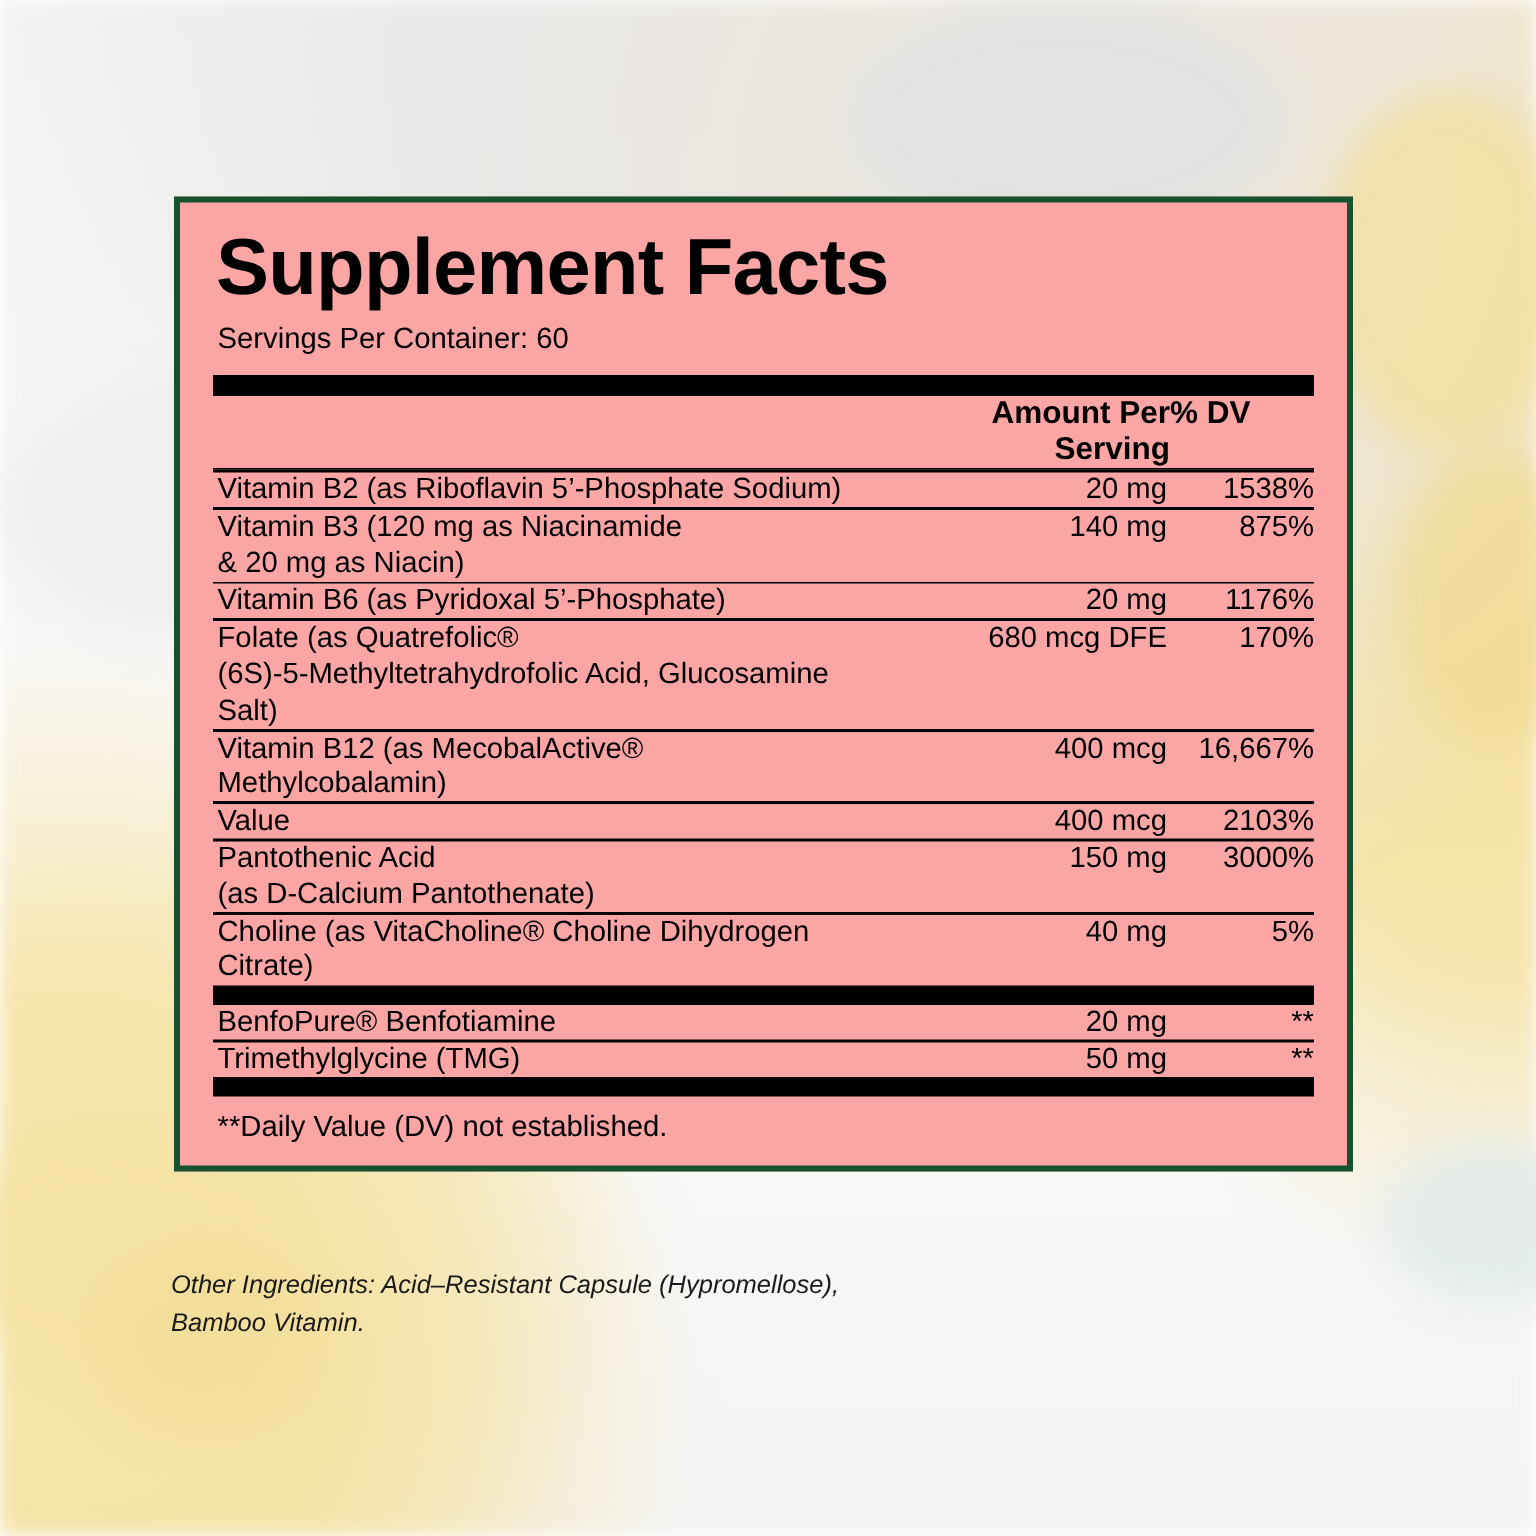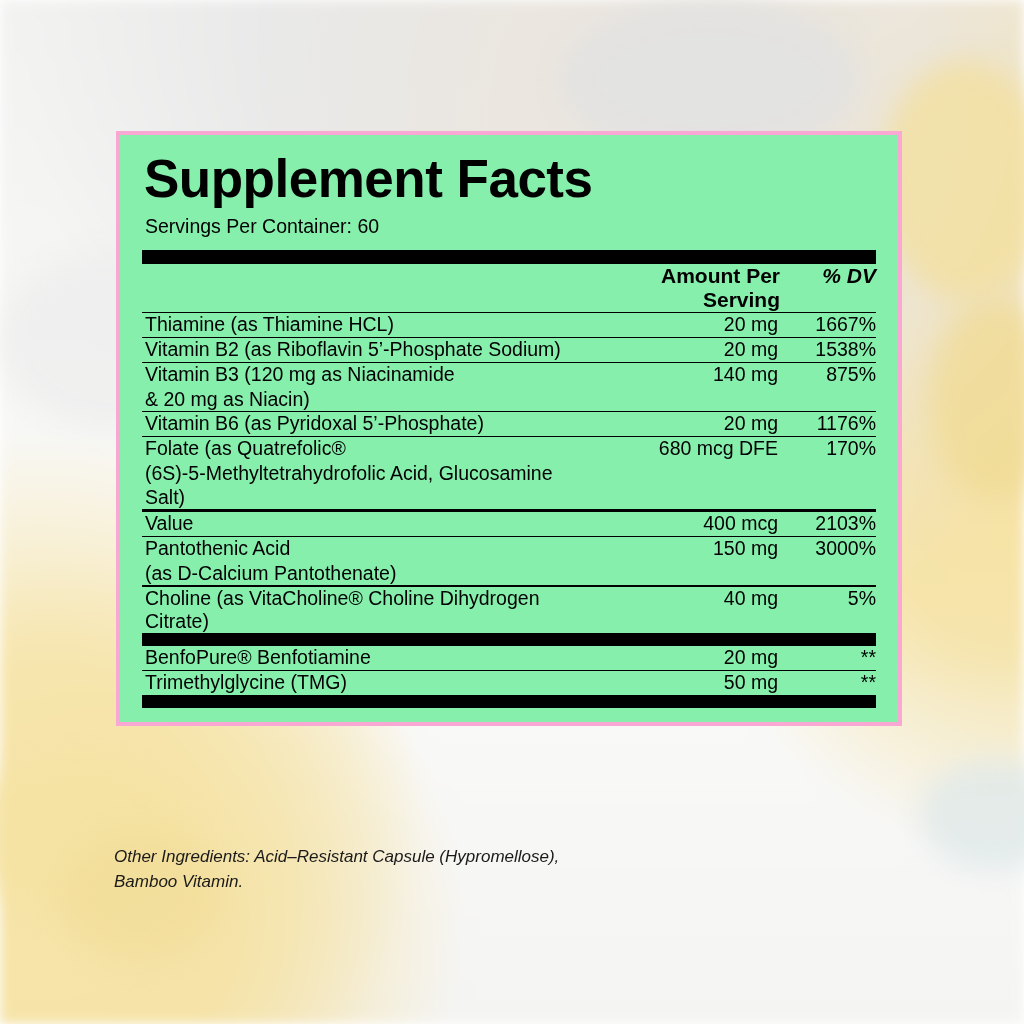--- a/index.html
+++ b/index.html
@@ -48,22 +48,22 @@
   .blob-e { left: 560px; top: 0px;   width: 300px; height: 160px; background: rgba(226,226,226,0.85); }
   .blob-f { left: 920px; top: 760px; width: 150px; height: 110px; background: rgba(222,232,232,0.8); }
   .blob-g { left: 0px;   top: 250px; width: 240px; height: 180px; background: rgba(238,238,238,0.8); }
 
   
   .panel {
     position: absolute;
     left: 116px;
     top: 131px;
     width: 786px;
-    background: #86efac;
-    border: 4px solid #f9a8d4;
+    background: #fca5a5;
+    border: 4px solid #14532d;
     box-sizing: border-box;
     padding: 16px 22px 14px 22px;
   }
 
   .title {
     font-size: 53px;
     font-weight: bold;
     letter-spacing: -0.5px;
     line-height: 1.06;
     color: #000;
@@ -97,21 +97,21 @@
     padding: 0;
     vertical-align: top;
   }
 
   .hdr-row td {
     font-weight: bold;
     padding: 4px 0 5px 0;
     font-size: 21px;
   }
   .hdr-amount { text-align: right; }
-  .hdr-dv { text-align: right; width: 96px; font-style: italic; }
+  .hdr-dv { text-align: left; width: 96px; }
 
   .nut-row td {
     padding: 6px 0 6px 0;
     line-height: 1.2;
   }
   .nut-name { text-align: left; padding-left: 3px !important; }
   .nut-amt  { text-align: right; white-space: nowrap; padding-right: 2px !important; }
   .nut-dv   { text-align: right; white-space: nowrap; width: 96px; }
 
   .nut-sub {
@@ -168,25 +168,20 @@
           <td></td>
           <td class="hdr-amount">Amount Per Serving</td>
           <td class="hdr-dv">% DV</td>
         </tr>
         <tr>
             <td class="sep-cell" colspan="3">
               <div></div>
             </td>
           </tr>
 
-        <tr class="nut-row">
-          <td class="nut-name"><span>Thiamine (as Thiamine HCL)</span></td>
-          <td class="nut-amt">20 mg</td>
-          <td class="nut-dv">1667%</td>
-        </tr>
         <tr>
             <td class="sep-cell" colspan="3">
               <div></div>
             </td>
           </tr>
 
         <tr class="nut-row">
           <td class="nut-name"><span>Vitamin B2 (as Riboflavin 5’-Phosphate Sodium)</span></td>
           <td class="nut-amt">20 mg</td>
           <td class="nut-dv">1538%</td>
@@ -229,20 +224,25 @@
           </td>
           <td class="nut-amt">680 mcg DFE</td>
           <td class="nut-dv">170%</td>
         </tr>
         <tr>
             <td class="sep-cell" colspan="3">
               <div></div>
             </td>
           </tr>
 
+        <tr class="nut-row">
+          <td class="nut-name"><span>Vitamin B12 (as MecobalActive® Methylcobalamin)</span></td>
+          <td class="nut-amt">400 mcg</td>
+          <td class="nut-dv">16,667%</td>
+        </tr>
         <tr>
             <td class="sep-cell" colspan="3">
               <div></div>
             </td>
           </tr>
 
         <tr class="nut-row">
           <td class="nut-name"><span>Value</span></td>
           <td class="nut-amt">400 mcg</td>
           <td class="nut-dv">2103%</td>
@@ -292,20 +292,21 @@
         <tr class="nut-row">
           <td class="nut-name"><span>Trimethylglycine (TMG)</span></td>
           <td class="nut-amt">50 mg</td>
           <td class="nut-dv">**</td>
         </tr>
       </tbody>
     </table>
 
     <div class="rule-thick-mid"></div>
 
+    <div class="footnote">**Daily Value (DV) not established.</div>
   </div>
 
   <div class="other-ing">
     <div>Other Ingredients: Acid–Resistant Capsule (Hypromellose),</div>
     <div>Bamboo Vitamin.</div>
   </div>
 
 </div>
 
 </body></html>

